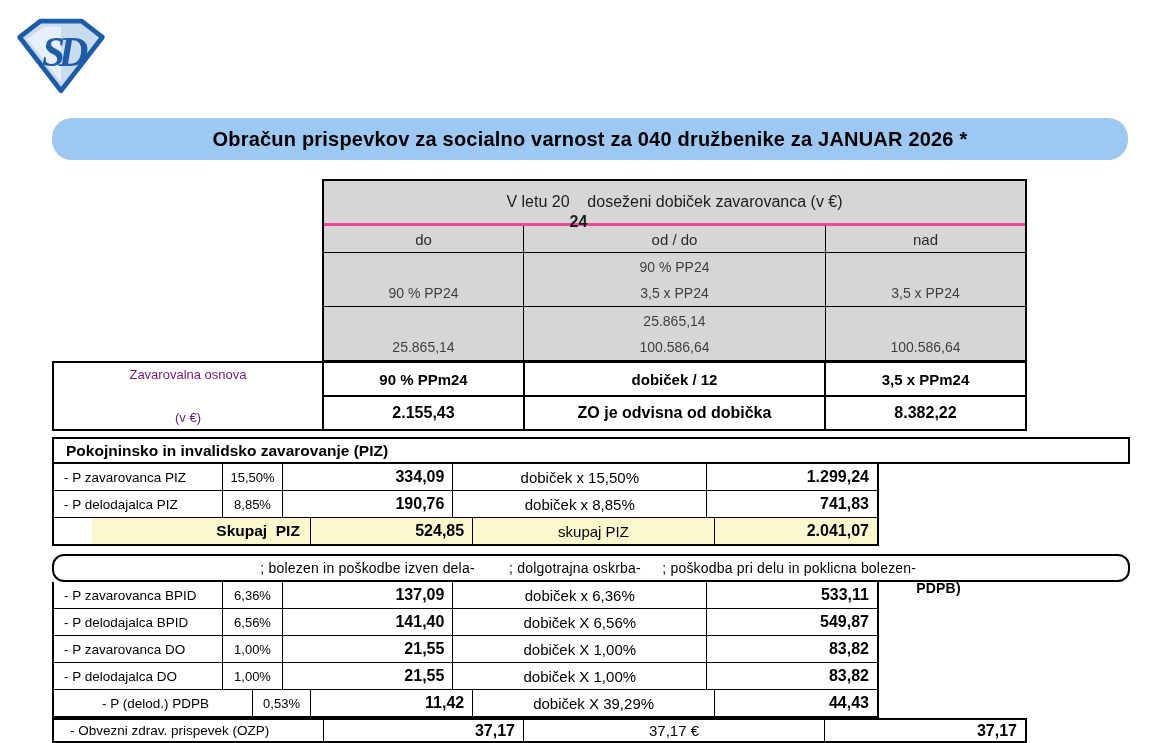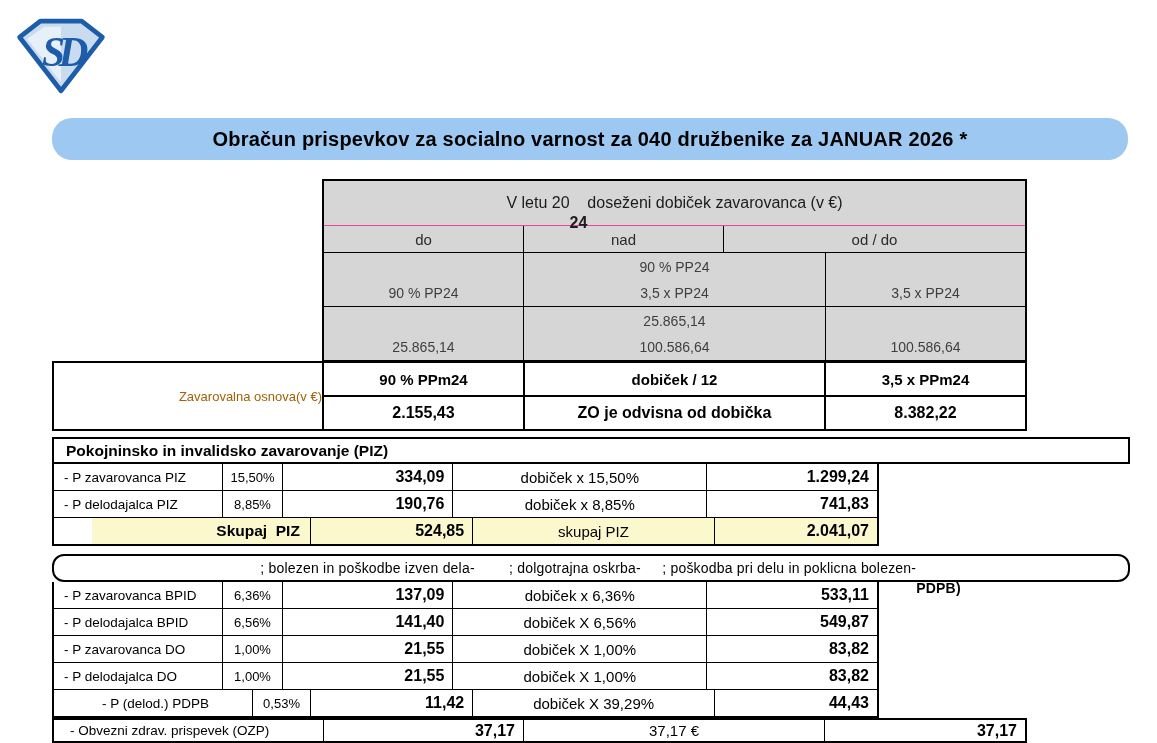--- a/index.html
+++ b/index.html
@@ -15,42 +15,42 @@
     position:absolute;left:52px;top:118px;width:1076px;height:42px;
     display:flex;align-items:center;justify-content:center;
     font-size:20px;font-weight:bold;letter-spacing:.2px;border-radius:20px;
   }
   
   .pt{
     position:absolute;left:322px;top:179px;width:705px;
     border:2px solid #000;background:#d6d6d6;color:#3f3f3f;
   }
   .pt-title{
-    height:45px;border-bottom:1px solid #ec4899;display:flex;align-items:center;justify-content:center;
+    height:45px;border-bottom:3px solid #ec4899;display:flex;align-items:center;justify-content:center;
     font-size:16px;color:#1c1c1c;
   }
   .pt-row{display:flex;border-bottom:1px solid #000;}
   .pt-row:last-child{border-bottom:none;}
   .pt-colhead{height:27px;}
   .pt-cell{display:flex;align-items:center;justify-content:center;font-size:15px;color:#2b2b2b;}
   .pt-c1{width:199px;}
   .pt-c2{width:302px;border-left:1px solid #000;}
   .pt-c3{width:200px;border-left:1px solid #000;}
   .pt-data{height:54px;}
   .pt-data:last-child{height:53px;}
   .pt-2l{display:flex;flex-direction:column;align-items:stretch;justify-content:center;font-size:14px;}
   .pt-line{height:26px;display:flex;align-items:center;justify-content:center;}
   
   .os{
     position:absolute;left:52px;top:361px;width:975px;height:70px;
     border:2px solid #000;display:flex;background:#fff;
   }
   .os-label{
-    width:268px;display:flex;flex-direction:row;justify-content:flex-end;
-    align-items:center;font-size:13px;color:#a16207;padding:4px 0;
+    width:268px;display:flex;flex-direction:column;justify-content:space-between;
+    align-items:center;font-size:13px;color:#701a75;padding:4px 0;
   }
   .os-col{display:flex;flex-direction:column;border-left:2px solid #000;font-weight:bold;}
   .os-c1{width:201px;}
   .os-c2{width:301px;}
   .os-c3{width:201px;}
   .os-top{height:34px;border-bottom:2px solid #000;display:flex;align-items:center;justify-content:center;font-size:15px;}
   .os-bot{height:32px;display:flex;align-items:center;justify-content:center;font-size:16px;}
   
   .sec-hdr{
     position:absolute;left:52px;width:1078px;border:2px solid #000;background:#fff;
@@ -102,22 +102,22 @@
 </div>
 
 <div class="pt">
   <div class="pt-title">
     <span>V letu 20</span>
       <span class="seg-b">24</span>
       <span> doseženi dobiček zavarovanca (v €)</span>
   </div>
   <div class="pt-row pt-colhead">
     <div class="pt-cell pt-c1">do</div>
+    <div class="pt-cell pt-c2">od / do</div>
     <div class="pt-cell pt-c3">nad</div>
-    <div class="pt-cell pt-c2">od / do</div>
   </div>
   <div class="pt-row pt-data">
     <div class="pt-c1 pt-2l">
       <div class="pt-line"></div>
       <div class="pt-line">90 % PP24</div>
     </div>
     <div class="pt-c2 pt-2l">
       <div class="pt-line">90 % PP24</div>
       <div class="pt-line">3,5 x PP24</div>
     </div>

